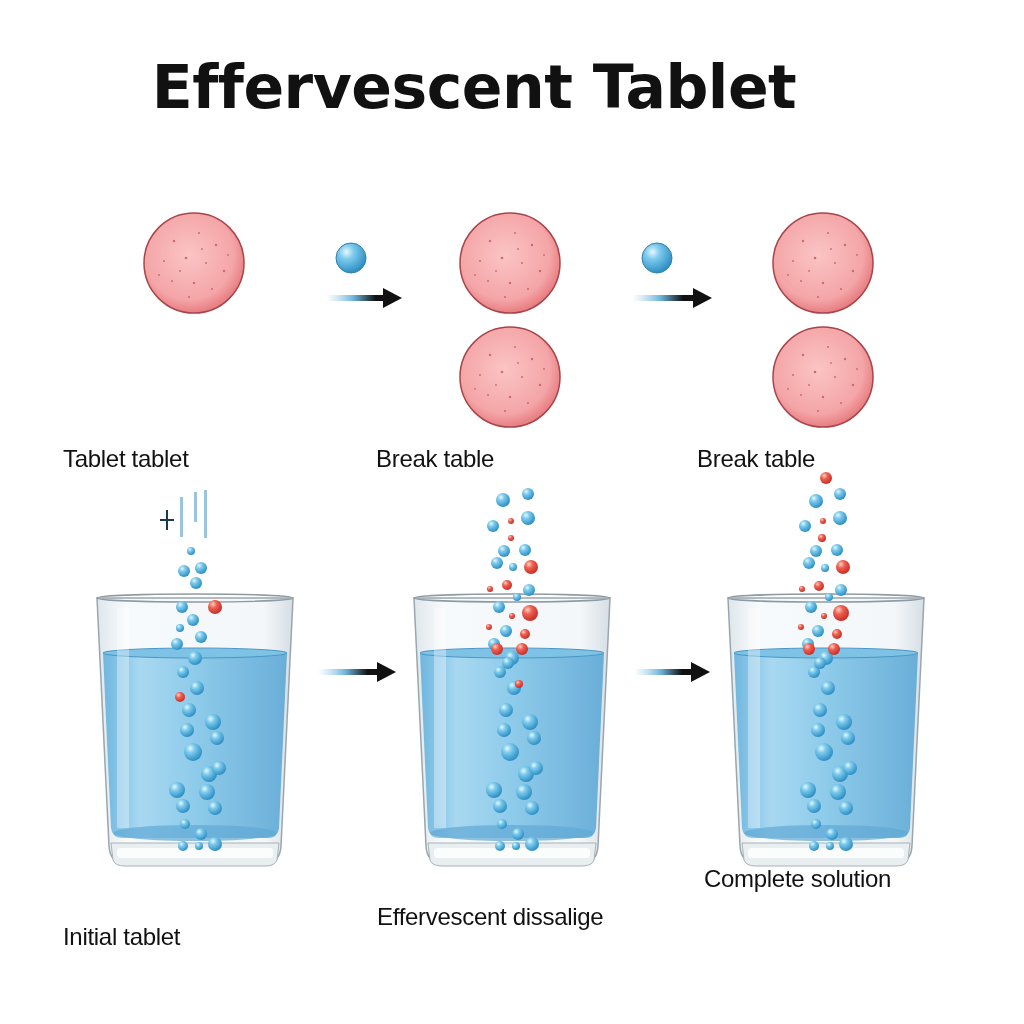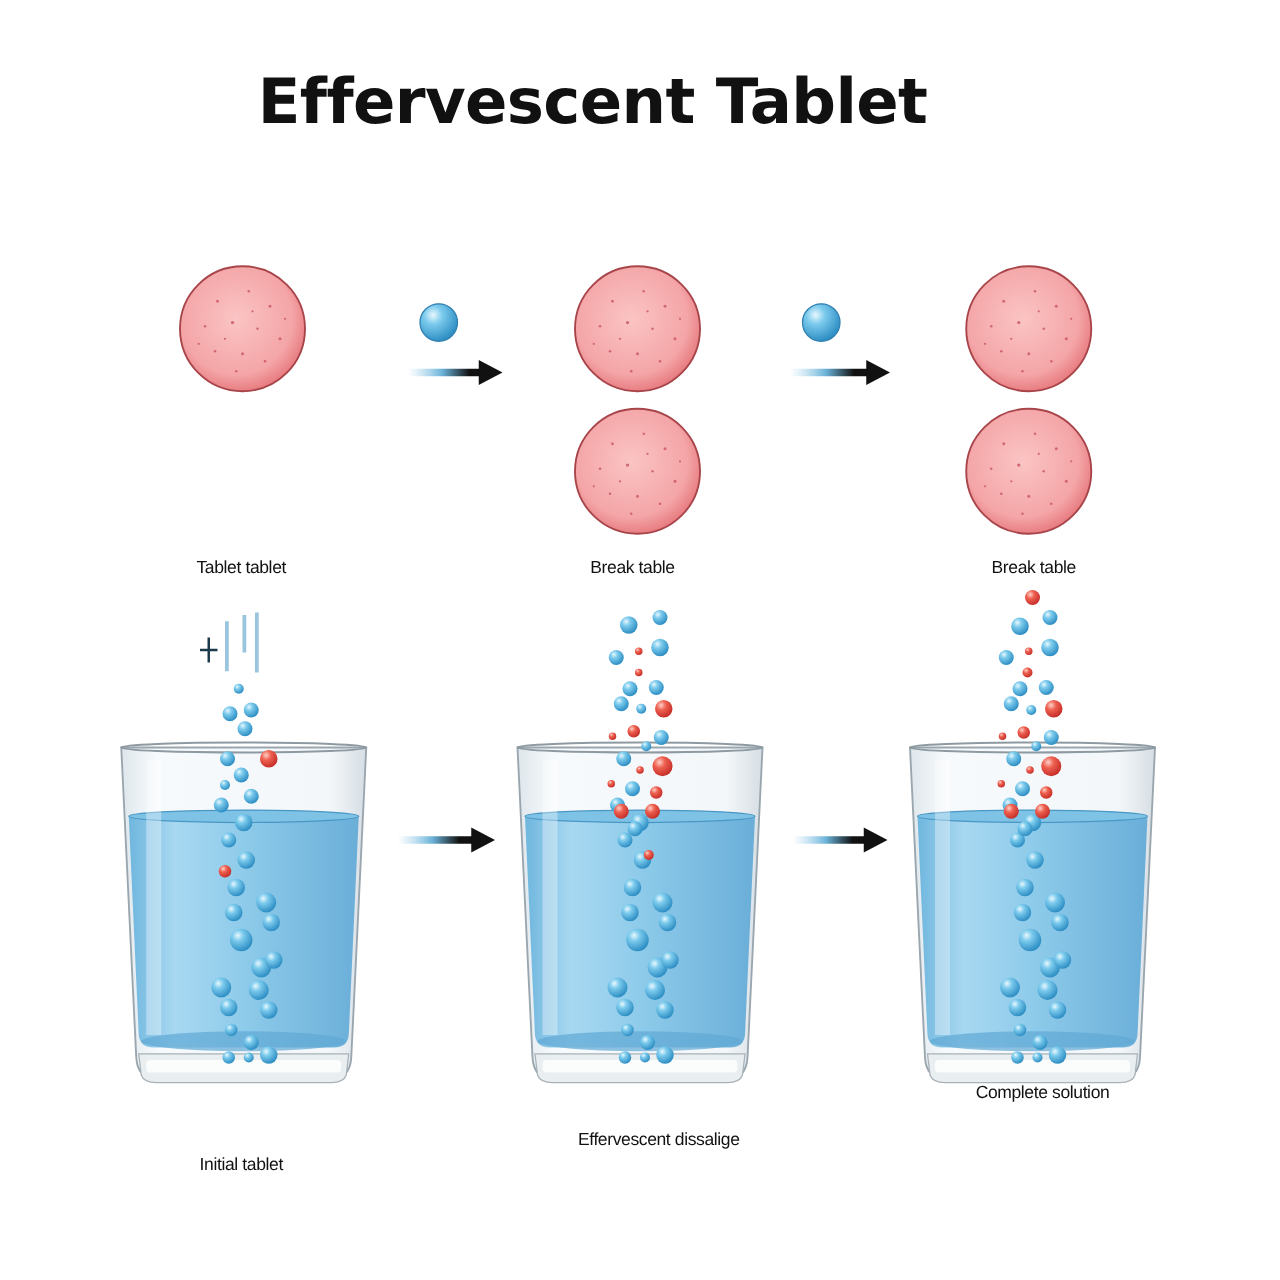--- a/index.html
+++ b/index.html
@@ -2,25 +2,25 @@
 <html><head>
 <meta charset="utf-8">
 <style>
   html, body { margin: 0; padding: 0; }
   body {
     width: 1024px; height: 1024px; background: #ffffff; position: relative; overflow: hidden;
     font-family: "DejaVu Sans", "Liberation Sans", sans-serif;
   }
   .title {
     position: absolute; left: 0; width: 948px; top: 52px; text-align: center;
-    font-size: 50px; font-weight: bold; color: #111; letter-spacing: -0.5px;
+    font-size: 60px; font-weight: bold; color: #111; letter-spacing: -0.5px;
     font-family: "DejaVu Sans", sans-serif;
   }
   .label {
-    position: absolute; font-size: 14px; color: #111; text-align: center; width: 260px;
+    position: absolute; font-size: 24px; color: #111; width: 260px;
     font-family: "Liberation Sans", sans-serif; letter-spacing: -0.3px;
   }
   svg { position: absolute; left: 0; top: 0; }
 </style>
 </head>
 <body>
 
 <div class="title">Effervescent Tablet</div>
 
 <svg width="1024" height="1024" viewBox="0 0 1024 1024">
@@ -226,14 +226,14 @@
     <rect x="634" y="669" width="60" height="6" fill="url(#arrG)"></rect>
     <polygon points="691,662 710,672 691,682" fill="#111"></polygon>
   </g>
 </svg>
 
 <div class="label" style="left:63px; top:445px;">Tablet tablet</div>
 <div class="label" style="left:376px; top:445px;">Break table</div>
 <div class="label" style="left:697px; top:445px;">Break table</div>
 
 <div class="label" style="left:63px; top:923px;">Initial tablet</div>
-<div class="label" style="left:397px; top:903px;">Effervescent dissalige</div>
+<div class="label" style="left:377px; top:903px;">Effervescent dissalige</div>
 <div class="label" style="left:704px; top:865px;">Complete solution</div>
 
 </body></html>

